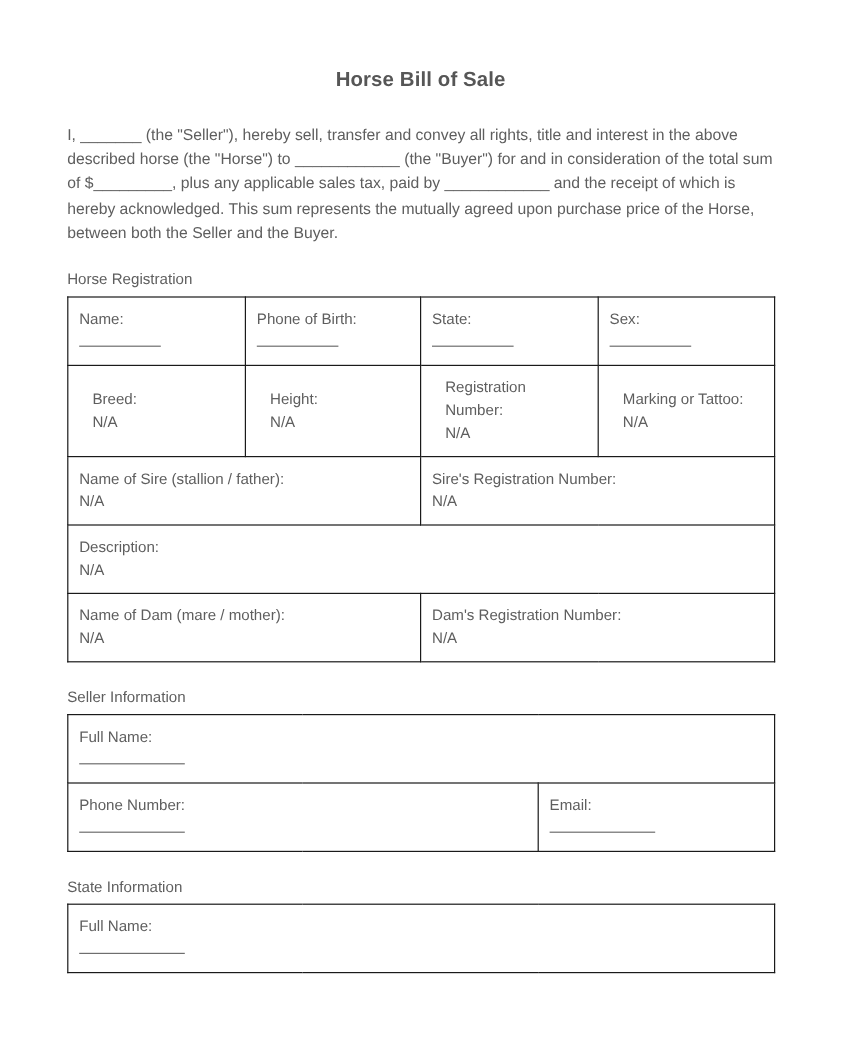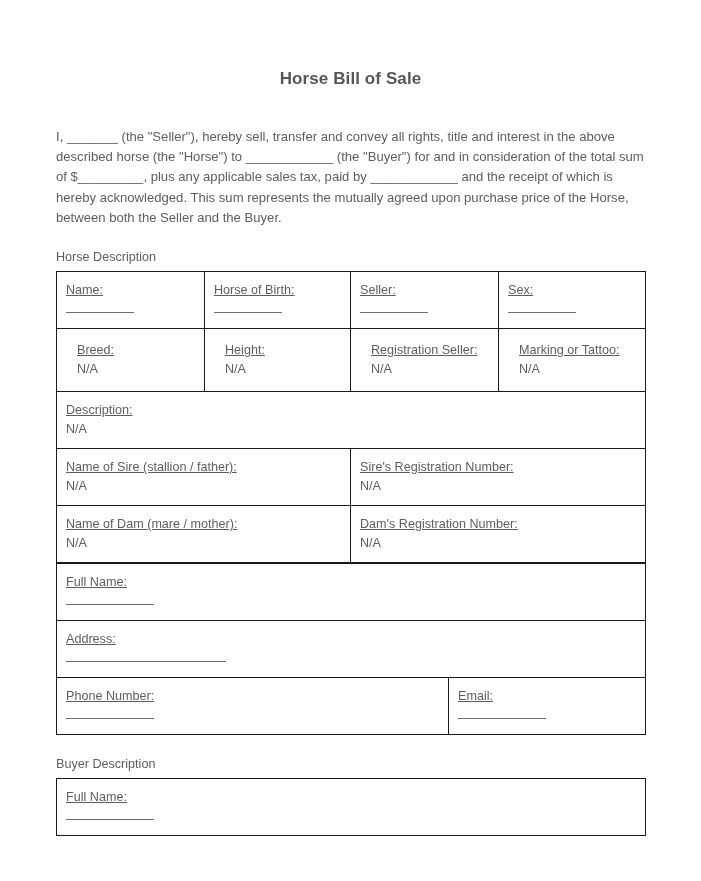--- a/index.html
+++ b/index.html
@@ -20,21 +20,21 @@
     width: 701px;
     height: 881px;
     box-sizing: border-box;
     padding: 0 56px;
   }
   .doc-title {
     text-align: center;
     font-size: 17px;
     font-weight: bold;
     color: #565656;
-    margin: 16px;
+    margin: 4px;
     padding-top: 53px;
     letter-spacing: 0.1px;
   }
   .intro {
     margin: 0;
     padding-top: 22px;
     font-size: 13.1px;
     line-height: 20.2px;
     color: #5e5e5e;
     text-align: left;
@@ -60,21 +60,20 @@
     font-size: 12.6px;
     line-height: 19px;
     color: #5e5e5e;
   }
   .tbl td.mid {
     vertical-align: middle;
   }
   .cell-label {
     display: block;
     white-space: normal;
-    text-decoration: underline;
   }
   .cell-value {
     display: block;
   }
   .blank-line {
     display: inline-block;
     border-bottom: 1.3px solid #6e6e6e;
     height: 11px;
     vertical-align: baseline;
   }
@@ -97,137 +96,131 @@
 </style>
 </head>
 <body>
 
 <div class="page">
 
   <h1 class="doc-title">Horse Bill of Sale</h1>
 
   <p class="intro">I, _______ (the "Seller"), hereby sell, transfer and convey all rights, title and interest in the above described horse (the "Horse") to ____________ (the "Buyer") for and in consideration of the total sum of $_________, plus any applicable sales tax, paid by ____________ and the receipt of which is hereby acknowledged. This sum represents the mutually agreed upon purchase price of the Horse, between both the Seller and the Buyer.</p>
 
-  <div class="section-heading">Horse Description</div>
+  <div class="section-heading">Horse Registration</div>
 
   <table class="tbl">
     <colgroup>
       <col class="horse-c1">
         <col class="horse-c2">
         <col class="horse-c3">
         <col class="horse-c4">
     </colgroup>
     <tbody>
       <tr>
         <td>
           <span class="cell-label">Name:</span>
           <span class="spacer-12"></span>
           <span class="blank-line bl-sm"></span>
         </td>
         <td>
-          <span class="cell-label">Horse of Birth:</span>
-          <span class="spacer-12"></span>
-          <span class="blank-line bl-sm"></span>
-        </td>
-        <td>
-          <span class="cell-label">Seller:</span>
+          <span class="cell-label">Phone of Birth:</span>
+          <span class="spacer-12"></span>
+          <span class="blank-line bl-sm"></span>
+        </td>
+        <td>
+          <span class="cell-label">State:</span>
           <span class="spacer-12"></span>
           <span class="blank-line bl-sm"></span>
         </td>
         <td>
           <span class="cell-label">Sex:</span>
           <span class="spacer-12"></span>
           <span class="blank-line bl-sm"></span>
         </td>
       </tr>
       <tr class="row-h-tall">
         <td class="mid">
           <span class="cell-label">Breed:</span>
           <span class="cell-value">N/A</span>
         </td>
         <td class="mid">
           <span class="cell-label">Height:</span>
           <span class="cell-value">N/A</span>
         </td>
         <td class="mid">
-          <span class="cell-label">Registration Seller:</span>
+          <span class="cell-label">Registration Number:</span>
           <span class="cell-value">N/A</span>
         </td>
         <td class="mid">
           <span class="cell-label">Marking or Tattoo:</span>
+          <span class="cell-value">N/A</span>
+        </td>
+      </tr>
+      <tr>
+        <td colspan="2">
+          <span class="cell-label">Name of Sire (stallion / father):</span>
+          <span class="cell-value">N/A</span>
+        </td>
+        <td colspan="2">
+          <span class="cell-label">Sire's Registration Number:</span>
           <span class="cell-value">N/A</span>
         </td>
       </tr>
       <tr>
         <td colspan="4">
           <span class="cell-label">Description:</span>
           <span class="cell-value">N/A</span>
         </td>
       </tr>
       <tr>
         <td colspan="2">
-          <span class="cell-label">Name of Sire (stallion / father):</span>
-          <span class="cell-value">N/A</span>
-        </td>
-        <td colspan="2">
-          <span class="cell-label">Sire's Registration Number:</span>
-          <span class="cell-value">N/A</span>
-        </td>
-      </tr>
-      <tr>
-        <td colspan="2">
           <span class="cell-label">Name of Dam (mare / mother):</span>
           <span class="cell-value">N/A</span>
         </td>
         <td colspan="2">
           <span class="cell-label">Dam's Registration Number:</span>
           <span class="cell-value">N/A</span>
         </td>
       </tr>
     </tbody>
   </table>
 
+  <div class="section-heading">Seller Information</div>
 
   <table class="tbl">
     <colgroup>
       <col class="sel-c1">
         <col class="sel-c2">
         <col class="sel-c3">
     </colgroup>
     <tbody>
       <tr>
         <td colspan="3">
           <span class="cell-label">Full Name:</span>
           <span class="spacer-12"></span>
           <span class="blank-line bl-md"></span>
         </td>
       </tr>
       <tr>
-        <td colspan="3">
-          <span class="cell-label">Address:</span>
-          <span class="spacer-12"></span>
-          <span class="blank-line bl-lg"></span>
-        </td>
-      </tr>
-      <tr>
         <td colspan="2">
           <span class="cell-label">Phone Number:</span>
           <span class="spacer-12"></span>
           <span class="blank-line bl-md"></span>
         </td>
         <td>
           <span class="cell-label">Email:</span>
           <span class="spacer-12"></span>
           <span class="blank-line bl-md"></span>
         </td>
       </tr>
     </tbody>
   </table>
 
-  <div class="section-heading">Buyer Description</div>
+  <div class="section-heading">State Information</div>
 
   <table class="tbl">
     <colgroup>
       <col class="sel-c1">
         <col class="sel-c2">
         <col class="sel-c3">
     </colgroup>
     <tbody>
       <tr>
         <td colspan="3">

